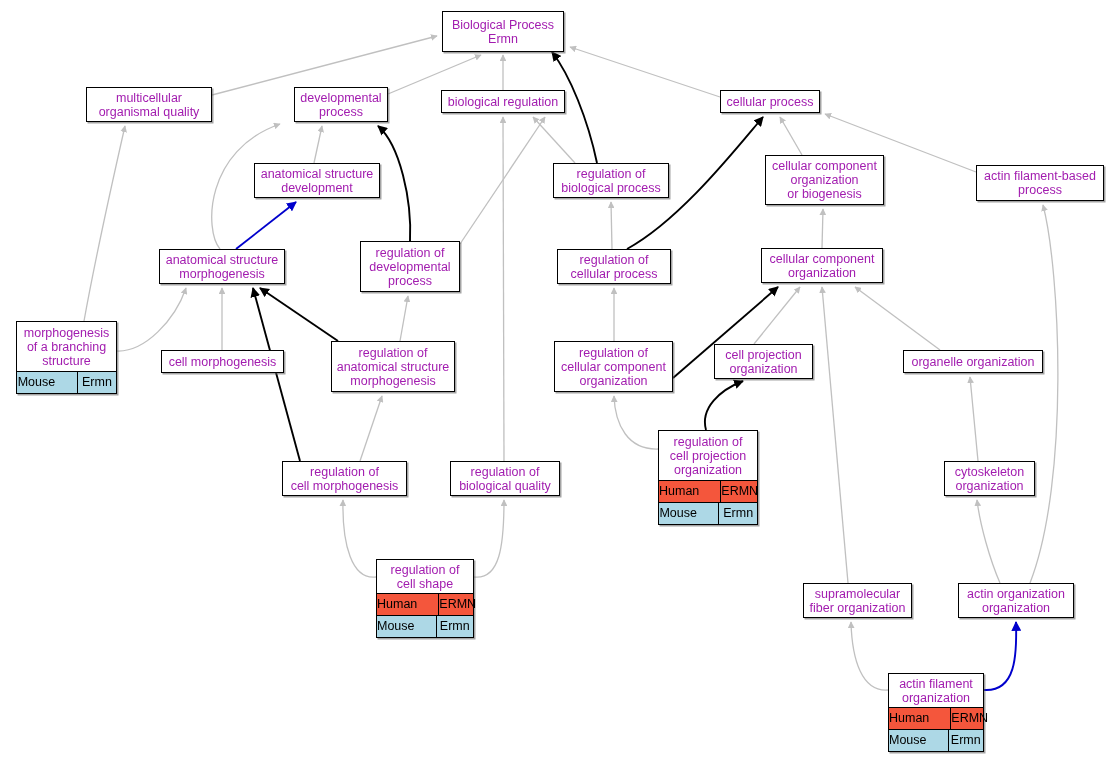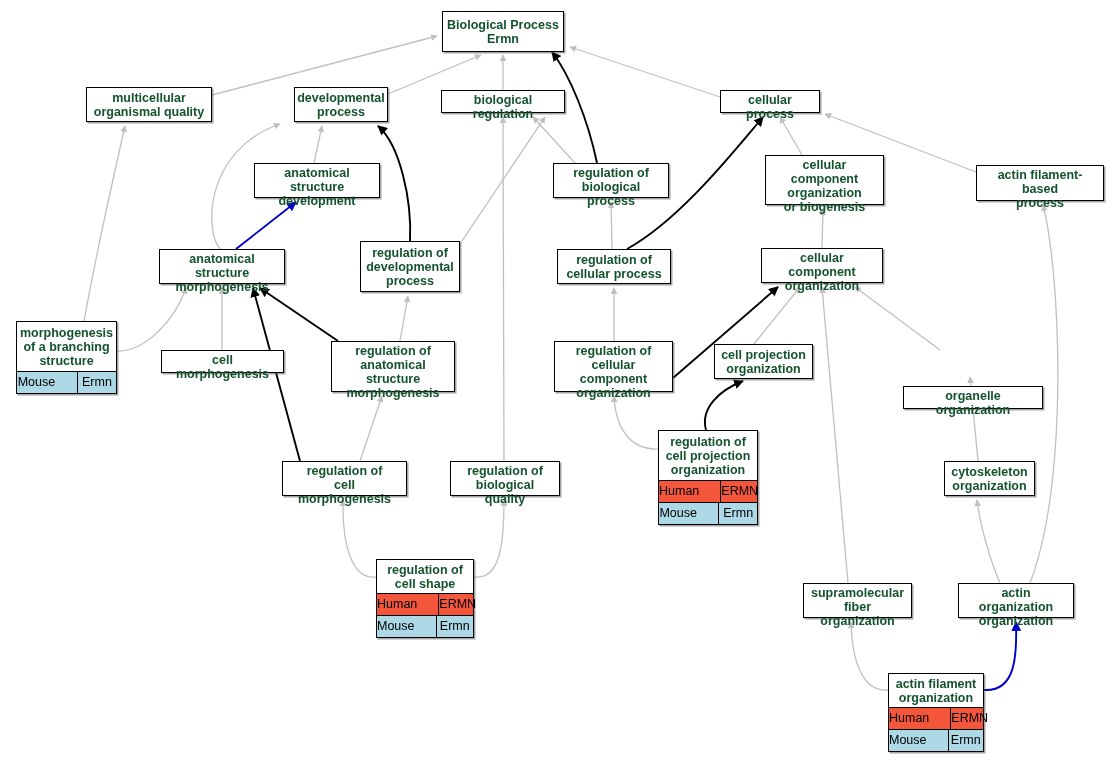--- a/index.html
+++ b/index.html
@@ -33,25 +33,24 @@
     box-shadow: 1.5px 1.5px 0 rgba(90,90,90,0.55);
   }
   .go-title {
     flex: 1 1 auto;
     display: flex;
     align-items: center;
     justify-content: center;
     text-align: center;
     font-size: 12.5px;
     line-height: 14px;
-    color: #14532d;
+    color: #a21caf;
     padding: 2px 4px;
     white-space: pre-line;
     box-sizing: border-box;
-    font-weight: bold;
   }
   .go-rows {
     display: flex;
     flex-direction: column;
     border-top: 1px solid #000000;
   }
   .go-row {
     display: flex;
     flex-direction: row;
     height: 21px;
@@ -203,21 +202,21 @@
       </div>
       <div class="go-node" style="left: 554px; top: 341px; width: 119px; height: 51px;">
         <div class="go-title">regulation of
 cellular component
 organization</div>
       </div>
       <div class="go-node" style="left: 714px; top: 344px; width: 99px; height: 35px;">
         <div class="go-title">cell projection
 organization</div>
       </div>
-      <div class="go-node" style="left: 903px; top: 350px; width: 140px; height: 23px; margin-top: 36px;">
+      <div class="go-node" style="left: 903px; top: 350px; width: 140px; height: 23px;">
         <div class="go-title">organelle organization</div>
       </div>
       <div class="go-node" style="left: 282px; top: 461px; width: 125px; height: 35px;">
         <div class="go-title">regulation of
 cell morphogenesis</div>
       </div>
       <div class="go-node" style="left: 450px; top: 461px; width: 110px; height: 35px;">
         <div class="go-title">regulation of
 biological quality</div>
       </div>

